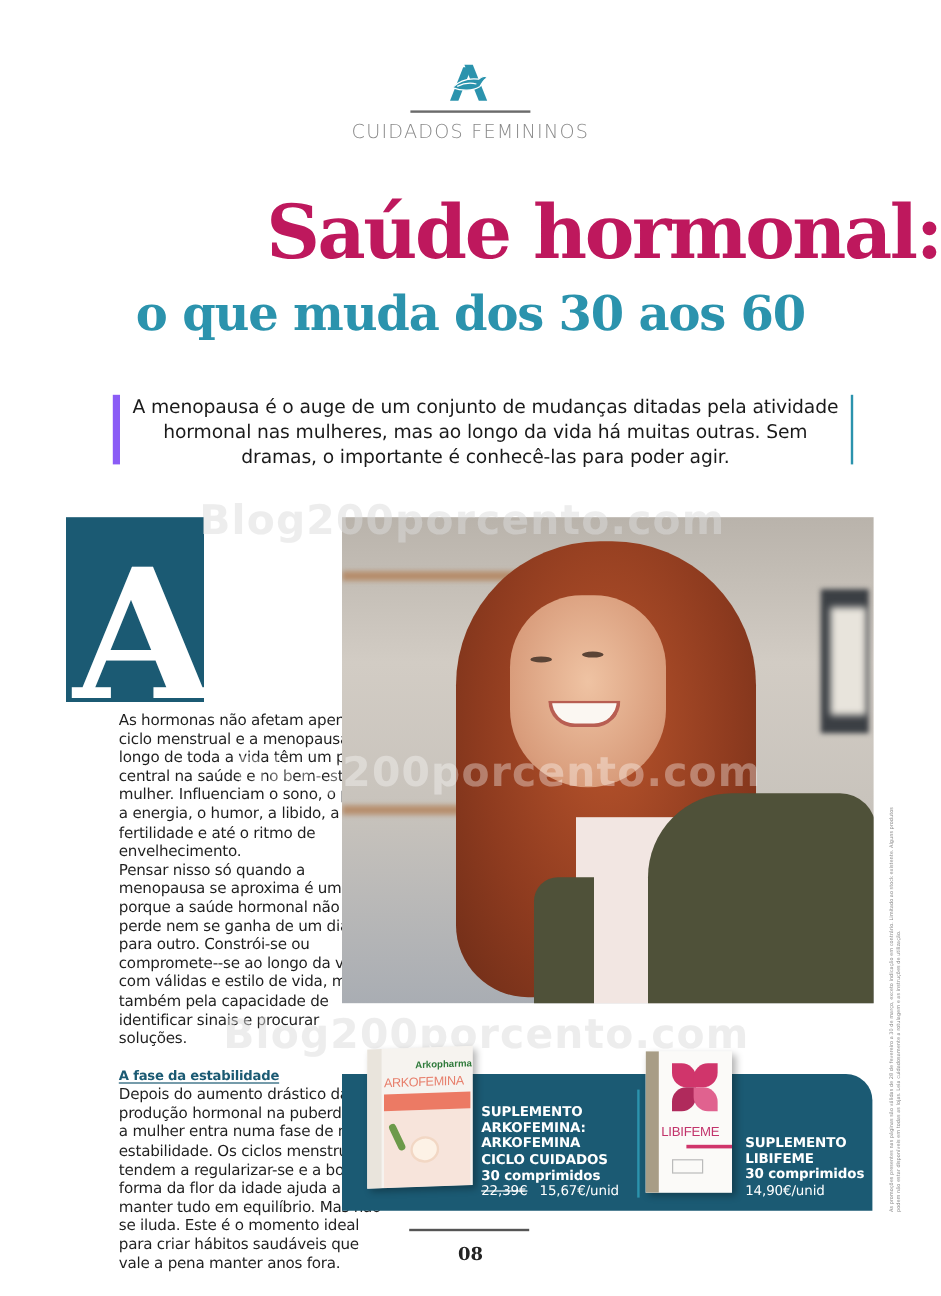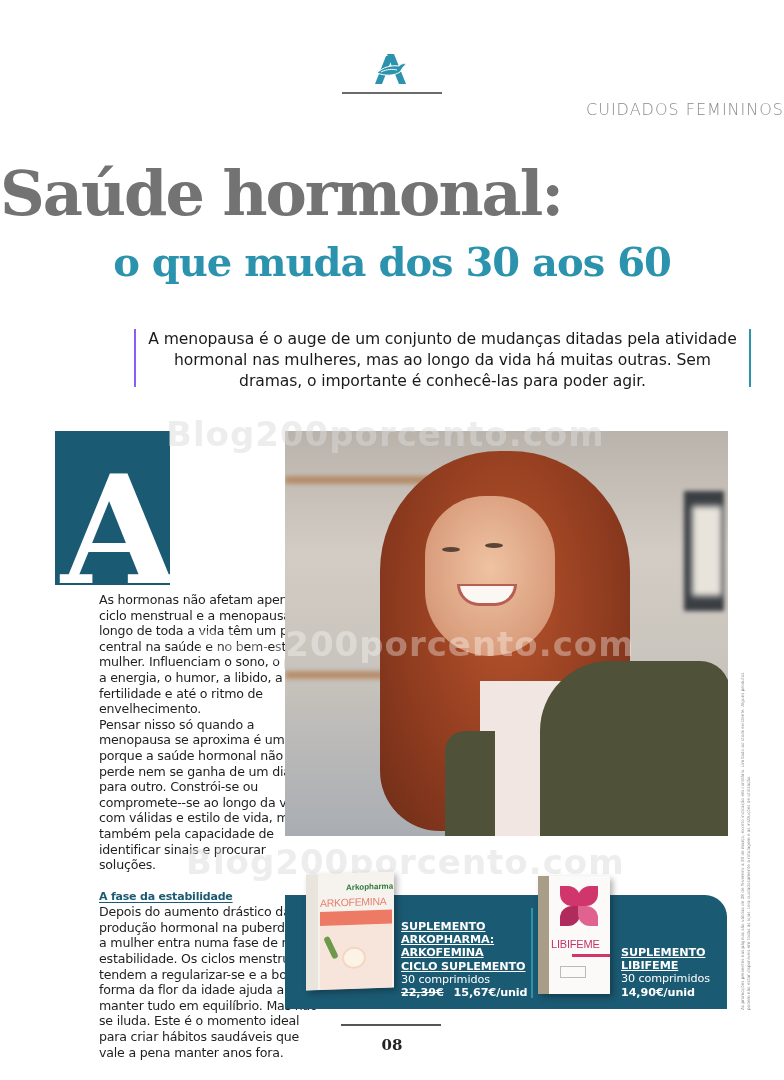--- a/index.html
+++ b/index.html
@@ -1,30 +1,30 @@
 <!DOCTYPE html>
 <html><head>
   <meta charset="utf-8">
   <style>
     * { margin: 0; padding: 0; box-sizing: border-box; }
     html, body { width: 784px; height: 1080px; background: #ffffff; overflow: hidden; }
     body { position: relative; font-family: "Liberation Sans", sans-serif; color: #1a1a1a; }
 
     .logo { position: absolute; left: 373px; top: 53px; width: 34px; height: 32px; }
     .logo-rule { position: absolute; left: 342px; top: 92px; width: 100px; height: 2px; background: #6b6b6b; }
-    .section-label { position: absolute; left: 0; width: 784px; top: 100px; text-align: right;
+    .section-label { position: absolute; left: 0; width: 784px; top: 100px; text-align: center;
       font-family: "DejaVu Sans", sans-serif; font-size: 16px; letter-spacing: 1px; color: #8a8a8a; font-weight: 300; }
 
-    .title-1 { position: absolute; left: 0; width: 784px; top: 163px; text-align: left;
-      font-family: "DejaVu Serif", serif; font-weight: bold; font-size: 62px; letter-spacing: -2px; color: #737373; line-height: 1; }
+    .title-1 { position: absolute; left: 0; width: 784px; top: 163px; text-align: right;
+      font-family: "DejaVu Serif", serif; font-weight: bold; font-size: 62px; letter-spacing: -2px; color: #be185d; line-height: 1; }
     .title-2 { position: absolute; left: 0; width: 784px; top: 242px; text-align: center;
       font-family: "DejaVu Serif", serif; font-weight: bold; font-size: 40px; letter-spacing: -1px; color: #2b93ad; line-height: 1; }
 
     .lead { position: absolute; left: 94px; top: 329px; width: 617px; height: 58px;
-      border-left: 2px solid #8b5cf6; border-right: 2px solid #2b93ad; margin-left: 40px; }
+      border-left: 6px solid #8b5cf6; border-right: 2px solid #2b93ad; }
     .lead p { text-align: center; font-family: "DejaVu Sans", sans-serif; font-size: 15.6px; line-height: 21px; color: #1a1a1a; padding: 0 6px; letter-spacing: -0.1px; }
 
     .dropcap { position: absolute; left: 55px; top: 431px; width: 115px; height: 154px; background: #1b5a73; overflow: hidden; }
     .dropcap span { position: absolute; left: 6px; bottom: -20px; font-family: "DejaVu Serif", serif; font-size: 150px; font-weight: bold; color: #ffffff; line-height: 1; }
 
     .body-col { position: absolute; left: 59px; top: 592px; width: 220px;
       font-family: "DejaVu Sans", sans-serif; font-size: 12.6px; line-height: 15.6px; color: #1f1f1f; letter-spacing: -0.2px; margin-left: 40px; }
     .body-col p { margin: 0; }
     .subhead { display: inline-block; margin-top: 16px; font-weight: bold; color: #1b5a73; text-decoration: underline; text-underline-offset: 2px; font-size: 11px; }
 
@@ -56,23 +56,23 @@
     .box1 .body { position: absolute; left: 14px; top: 52px; width: 72px; height: 64px; background: #f8ddd3; opacity: 0.7; }
 
     .box2 { position: absolute; left: 538px; top: 876px; width: 72px; height: 118px; background: #fbfaf8; box-shadow: 3px 3px 6px rgba(0,0,0,0.3); overflow: hidden; }
     .box2 .side { position: absolute; left: 0; top: 0; width: 11px; height: 100%; background: #a89d86; }
     .box2 .petal { position: absolute; width: 20px; height: 20px; background: #d0356b; border-radius: 0 60% 0 60%; }
     .box2 .name { position: absolute; left: 13px; top: 62px; font-size: 11px; color: #c2336b; letter-spacing: -0.2px; }
     .box2 .strip { position: absolute; left: 34px; top: 78px; width: 38px; height: 3px; background: #d0356b; }
     .box2 .label { position: absolute; left: 22px; top: 90px; width: 26px; height: 12px; border: 1px solid #bbb; }
 
     .prod-text { position: absolute; font-family: "DejaVu Sans", sans-serif; color: #ffffff; font-size: 11.2px; line-height: 13.2px; letter-spacing: -0.1px; }
-    .prod-text .t { font-weight: bold; display: block; text-decoration: underline; }
-    .prod-text .q { display: block; font-weight: normal; }
-    .prod-text .p { display: block; font-weight: bold; }
+    .prod-text .t { font-weight: bold; display: block; }
+    .prod-text .q { display: block; font-weight: bold; }
+    .prod-text .p { display: block; font-weight: normal; }
     .prod-text .old { text-decoration: line-through; margin-right: 10px; }
     .p1 { left: 401px; top: 920px; }
     .p2 { left: 621px; top: 946px; }
 
     .side-note { position: absolute; left: 740px; top: 1010px; width: 340px; transform: rotate(-90deg); transform-origin: 0 0;
       font-family: "DejaVu Sans", sans-serif; font-size: 4.2px; line-height: 5.5px; color: #8a8a8a; }
 
     .page-rule { position: absolute; left: 341px; top: 1024px; width: 100px; height: 1.5px; background: #555; }
     .page-num { position: absolute; left: 0; width: 784px; top: 1036px; text-align: center;
       font-family: "DejaVu Serif", serif; font-weight: bold; font-size: 15px; color: #222; }
@@ -134,23 +134,23 @@
   <div class="body"></div>
   <span class="brand">Arkopharma</span>
   <span class="name">ARKOFEMINA</span>
   <div class="band"></div>
   <div class="leaf"></div>
   <div class="flower"></div>
 </div>
 
 <div class="prod-text p1">
   <span class="t">SUPLEMENTO</span>
-  <span class="t">ARKOPHARMA:</span>
+  <span class="t">ARKOFEMINA:</span>
   <span class="t">ARKOFEMINA</span>
-  <span class="t">CICLO SUPLEMENTO</span>
+  <span class="t">CICLO CUIDADOS</span>
   <span class="q">30 comprimidos</span>
   <span class="p"><span class="old">22,39€</span><span>15,67€/unid</span></span>
 </div>
 
 <div class="box2">
   <div class="side"></div>
   <div class="petal" style="left:22px; top:10px; transform:rotate(0deg);"></div>
   <div class="petal" style="left:40px; top:10px; transform:rotate(90deg);"></div>
   <div class="petal" style="left:22px; top:30px; transform:rotate(-90deg); background:#b02a5c;"></div>
   <div class="petal" style="left:40px; top:30px; transform:rotate(180deg); background:#e0628f;"></div>

